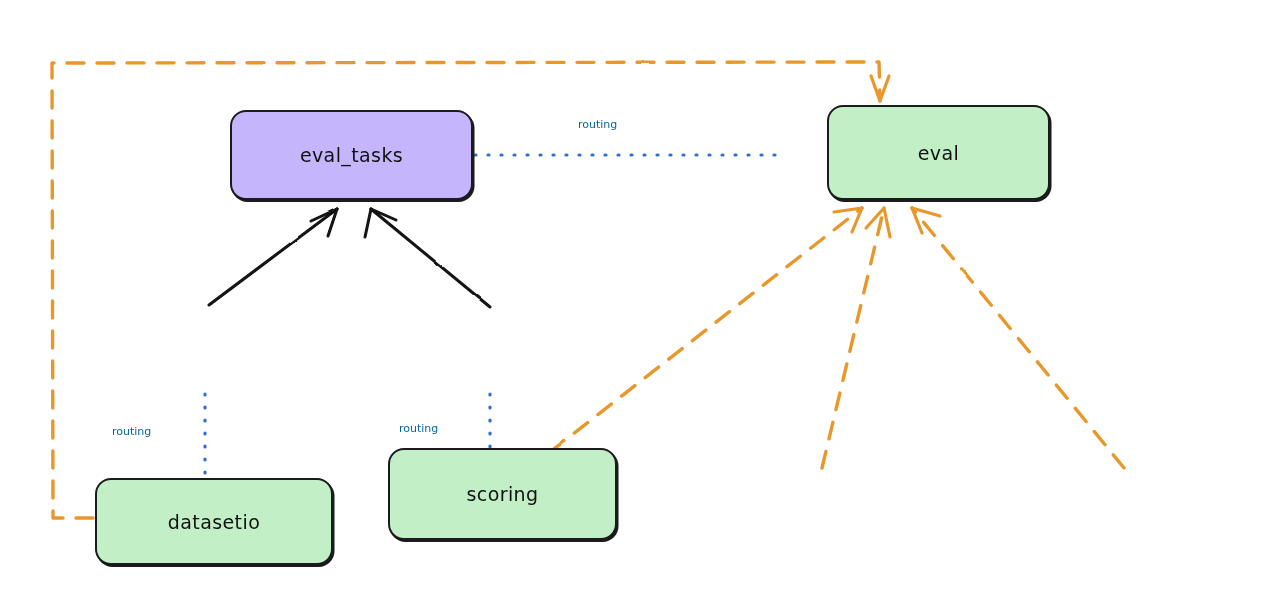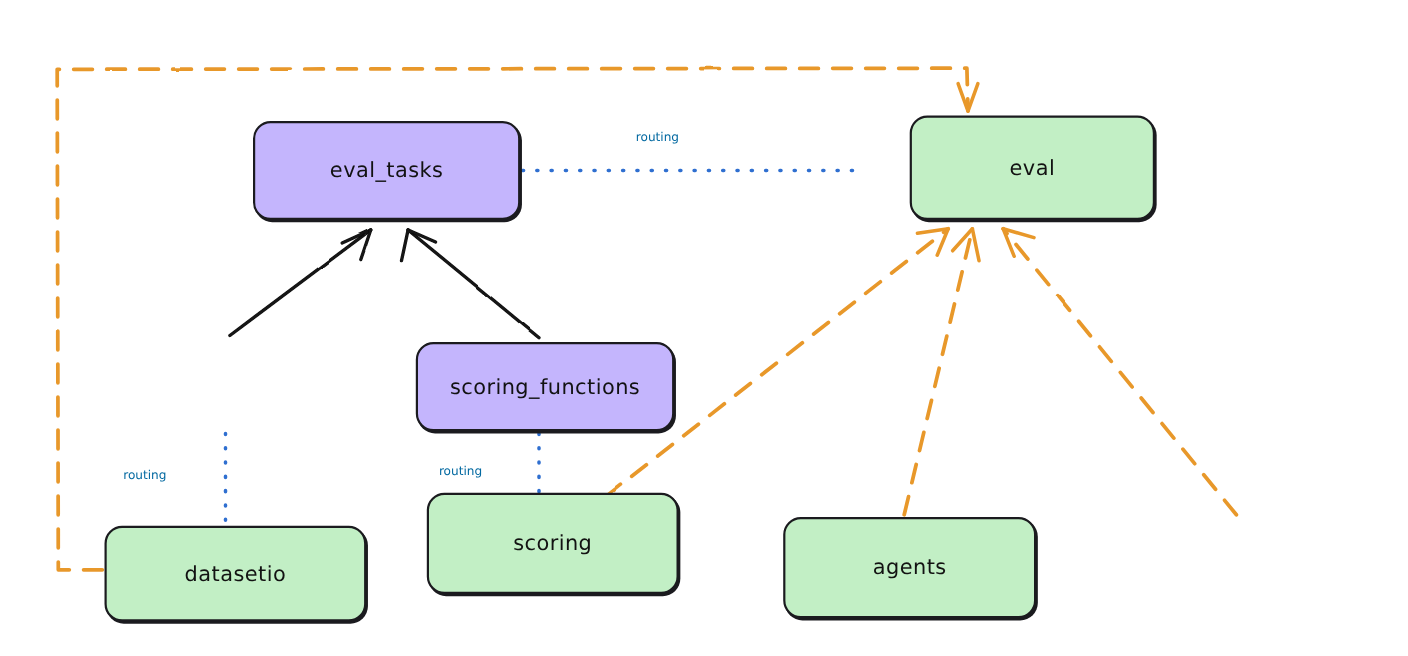--- a/index.html
+++ b/index.html
@@ -115,35 +115,29 @@
 
   <div class="node blue" style="left:230px; top:110px; width:243px; height:90px;">
     <span class="node-label">eval_tasks</span>
   </div>
 
   <div class="node green" style="left:787px; top:105px; width:223px; height:95px;margin-left:40px;">
     <span class="node-label">eval</span>
   </div>
 
 
-  <div class="node blue" style="left:378px; top:311px; width:235px; height:81px;">
-    <span class="node-label">scoring_functions</span>
-  </div>
 
   <div class="node green" style="left:95px; top:478px; width:238px; height:87px;">
     <span class="node-label">datasetio</span>
   </div>
 
   <div class="node green" style="left:388px; top:448px; width:229px; height:92px;">
     <span class="node-label">scoring</span>
   </div>
 
-  <div class="node green" style="left:712px; top:470px; width:230px; height:92px;">
-    <span class="node-label">agents</span>
-  </div>
 
 
   <div class="edge-label" style="left:578px; top:118px;">routing</div>
 
   <div class="edge-label" style="left:112px; top:425px;">routing</div>
 
   <div class="edge-label" style="left:399px; top:422px;">routing</div>
 
 </div>
 

